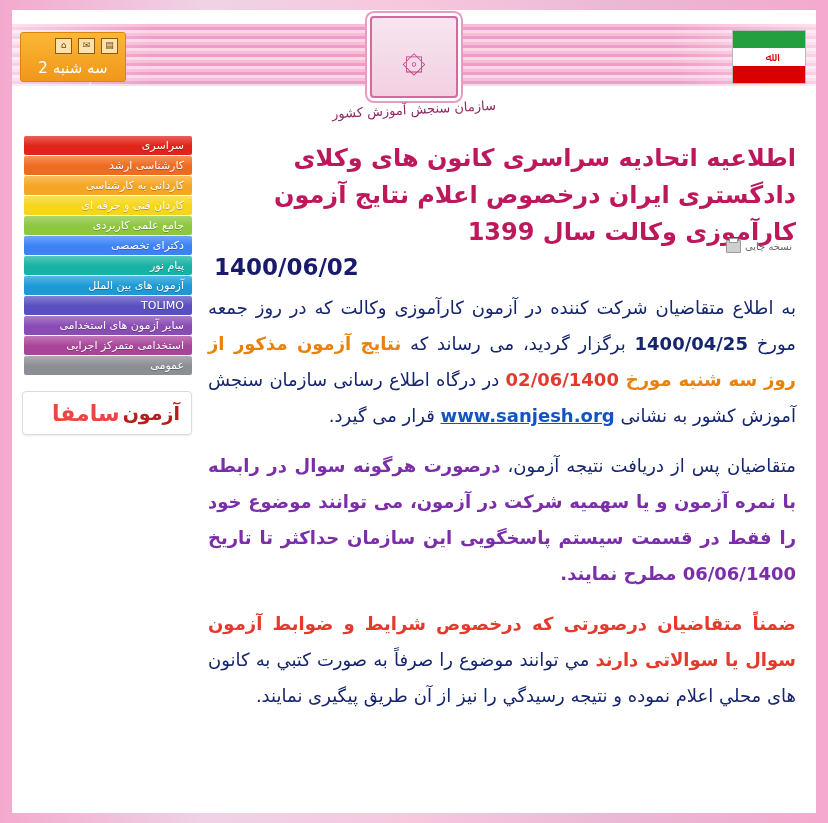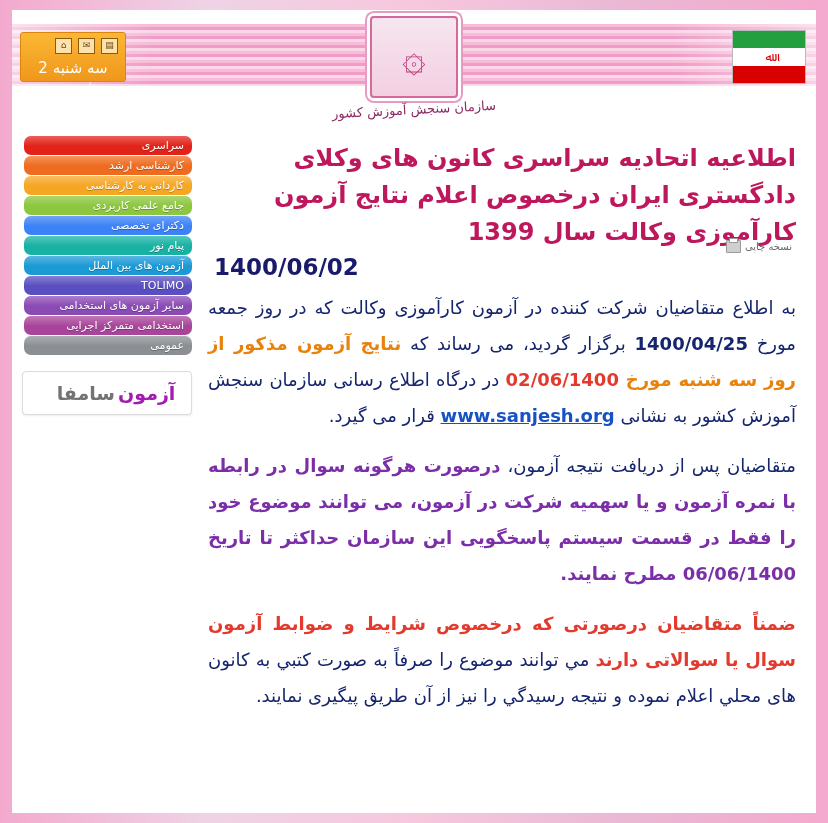--- a/index.html
+++ b/index.html
@@ -245,21 +245,21 @@
     width: 168px;
   }
   .menu-item {
     height: 19px;
     line-height: 19px;
     font-size: 11px;
     color: #ffffff;
     text-align: right;
     padding-right: 8px;
     box-sizing: border-box;
-    border-radius: 7px;
+    border-radius: 2px;
     margin-bottom: 1px;
     text-shadow: 0 1px 0 rgba(0,0,0,.25);
     position: relative;
     overflow: hidden;
   }
   .menu-item::after {
     content:"";
     position: absolute;
     left: 0; top: 0; right: 0; height: 50%;
     background: linear-gradient(180deg, rgba(255,255,255,.28), rgba(255,255,255,0));
@@ -271,22 +271,22 @@
     height: 42px;
     background: #ffffff;
     border: 1px solid #dcdcdc;
     border-radius: 4px;
     display: flex;
     align-items: center;
     justify-content: center;
     gap: 3px;
     box-shadow: 0 1px 2px rgba(0,0,0,.08);
   }
-  .samfa .t1 { color: #a21caf; font-size: 19px; font-weight: bold; }
-  .samfa .t2 { color: #737373; font-size: 19px; font-weight: bold; margin-left: 18px; }
+  .samfa .t1 { color: #b91c1c; font-size: 19px; font-weight: bold; }
+  .samfa .t2 { color: #ef4444; font-size: 22px; font-weight: bold; margin-left: 18px; }
   .services {
     margin-top: 18px;
     width: 168px;
     border: 1px solid #dddddd;
     border-radius: 4px;
     background: #ffffff;
     padding-bottom: 10px;
   }
   .services-head {
     height: 22px;
@@ -351,20 +351,21 @@
       </div>
     </div>
 
     <div class="content">
 
       <div class="sidebar">
         <div class="menu">
           <div class="menu-item" style="background:#e2231a">سراسری</div>
           <div class="menu-item" style="background:#ef6b1f">کارشناسی ارشد</div>
           <div class="menu-item" style="background:#f5a623">کاردانی به کارشناسی</div>
+          <div class="menu-item" style="background:#f7d51a">کاردان فنی و حرفه ای</div>
           <div class="menu-item" style="background:#8dc63f">جامع علمی کاربردی</div>
           <div class="menu-item" style="background:#3b82f6">دکترای تخصصی</div>
           <div class="menu-item" style="background:#17b2a3">پیام نور</div>
           <div class="menu-item" style="background:#1b9ad6">آزمون های بین الملل</div>
           <div class="menu-item" style="background:#5a4fc0">TOLIMO</div>
           <div class="menu-item" style="background:#8a4bb5">سایر آزمون های استخدامی</div>
           <div class="menu-item" style="background:#a8459a">استخدامی متمرکز اجرایی</div>
           <div class="menu-item" style="background:#8b8f93">عمومی</div>
         </div>
 

